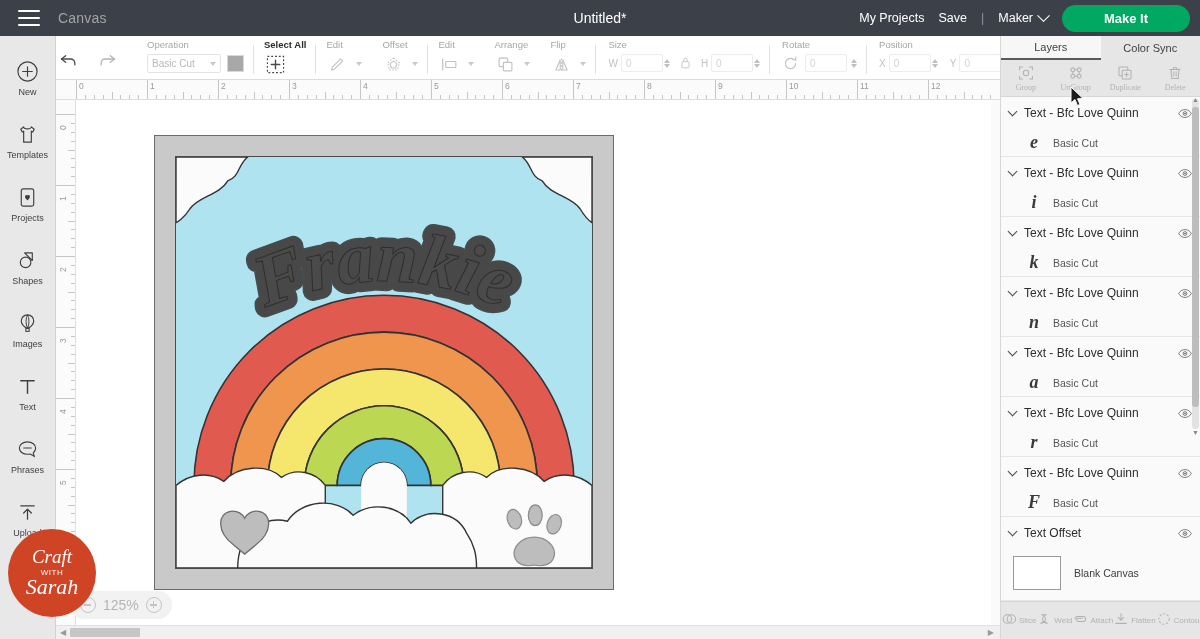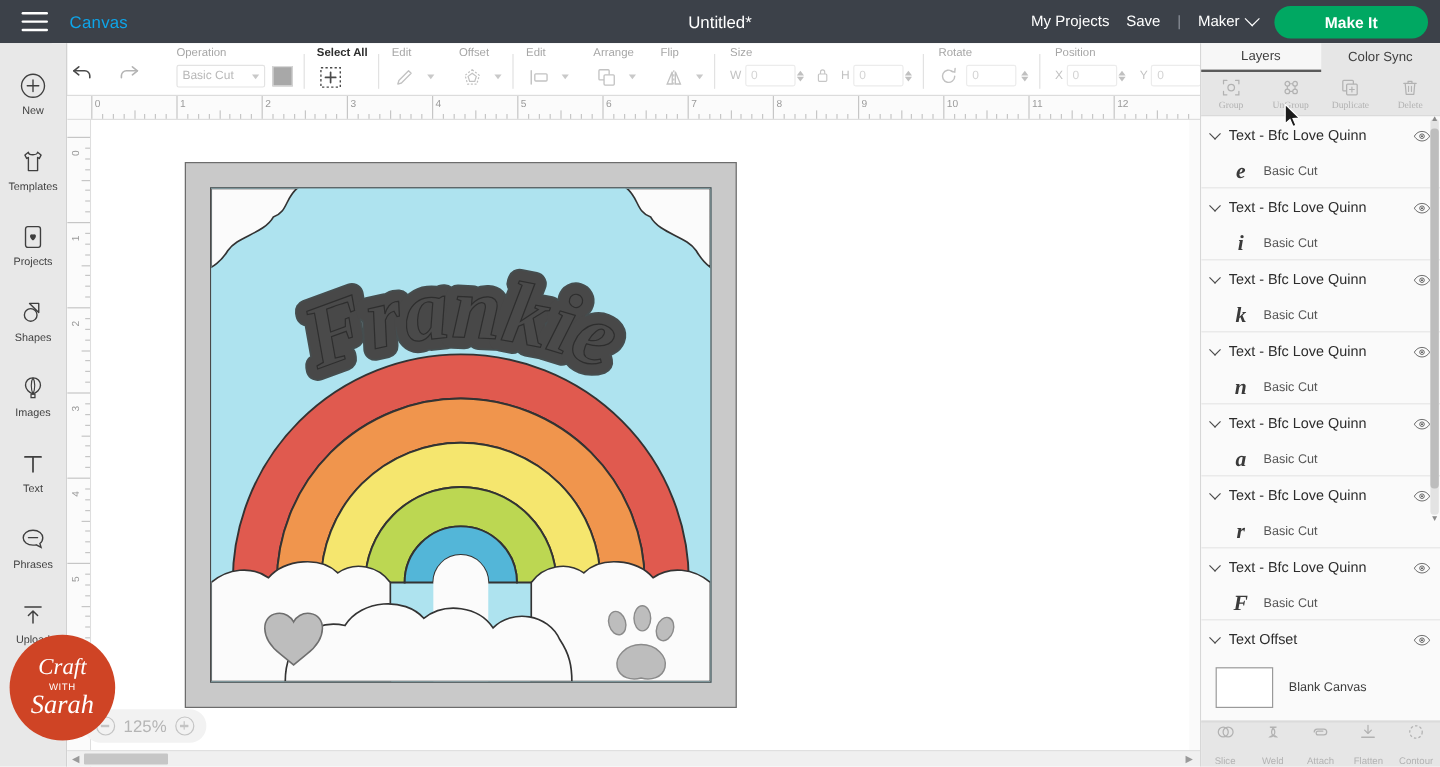--- a/index.html
+++ b/index.html
@@ -14,21 +14,21 @@
   .header {
     position: absolute; top: 0; left: 0; width: 1200px; height: 36px;
     background: #3c4149; display: flex; align-items: center;
   }
   .hamburger {
     width: 22px; height: 16px; margin-left: 18px; margin-right: 18px;
     display: flex; flex-direction: column; justify-content: space-between;
     cursor: pointer;
   }
   .hamburger span { display: block; height: 2px; background: #fff; border-radius: 1px; }
-  .canvas-label { color: #0ea5e9; font-size: 14px; letter-spacing: .2px; }
+  .canvas-label { color: #a3a3a3; font-size: 14px; letter-spacing: .2px; }
   .doc-title {
     position: absolute; left: 0; right: 0; text-align: center;
     color: #fff; font-size: 14px; pointer-events: none;
   }
   .hdr-right {
     margin-left: auto; display: flex; align-items: center;
     gap: 14px; padding-right: 10px; z-index: 3;
   }
   .hdr-link { color: #fff; font-size: 12.5px; cursor: pointer; }
   .hdr-sep { color: #8b909a; font-size: 12.5px; }
@@ -177,21 +177,21 @@
   .layer-child { height: 27px; display: flex; align-items: center; padding-left: 22px; cursor: pointer; }
   .lc-thumb { width: 22px; height: 22px; display: flex; align-items: center; justify-content: center;
               font-family: "Liberation Serif", serif; font-weight: bold; font-size: 18px;
               font-style: italic; color: #3a3a3a; flex: none; }
   .lc-lbl { font-size: 10.5px; color: #555; margin-left: 8px; }
   .blank-row { height: 56px; display: flex; align-items: center; padding: 0 12px; background: #fafafa;
                border-bottom: 1px solid #e6e6e6; }
   .blank-sw { width: 48px; height: 34px; background: #fff; border: 1px solid #9a9a9a; flex: none; }
   .blank-lbl { font-size: 10.5px; color: #3c3c3c; margin-left: 13px; }
   .rbottom { height: 38px; background: #e6e6e6; display: flex; border-top: 1px solid #d7d7d7; }
-  .rb-item { flex: 1; display: flex; flex-direction: column; align-items: center; justify-content: space-between;
+  .rb-item { flex: 1; display: flex; flex-direction: row; align-items: center; justify-content: space-between;
              gap: 2px; cursor: pointer; }
   .rb-lbl { font-size: 8px; color: #b2b2b2; }
   .panel-scrollbar { position: absolute; right: 1px; top: 2px; width: 7px; height: 330px; background: #e3e3e3; border-radius: 3px; }
   .panel-scrollbar .pst { position: absolute; top: 8px; left: 0; width: 7px; height: 300px; background: #bdbdbd; border-radius: 3px; }
   .scroll-caret { position: absolute; right: 1px; font-size: 7px; color: #8a8a8a; }
 
   .cursor-arrow { position: absolute; left: 1070px; top: 86px; z-index: 20; pointer-events: none; }
 </style>
 </head>
 <body>

